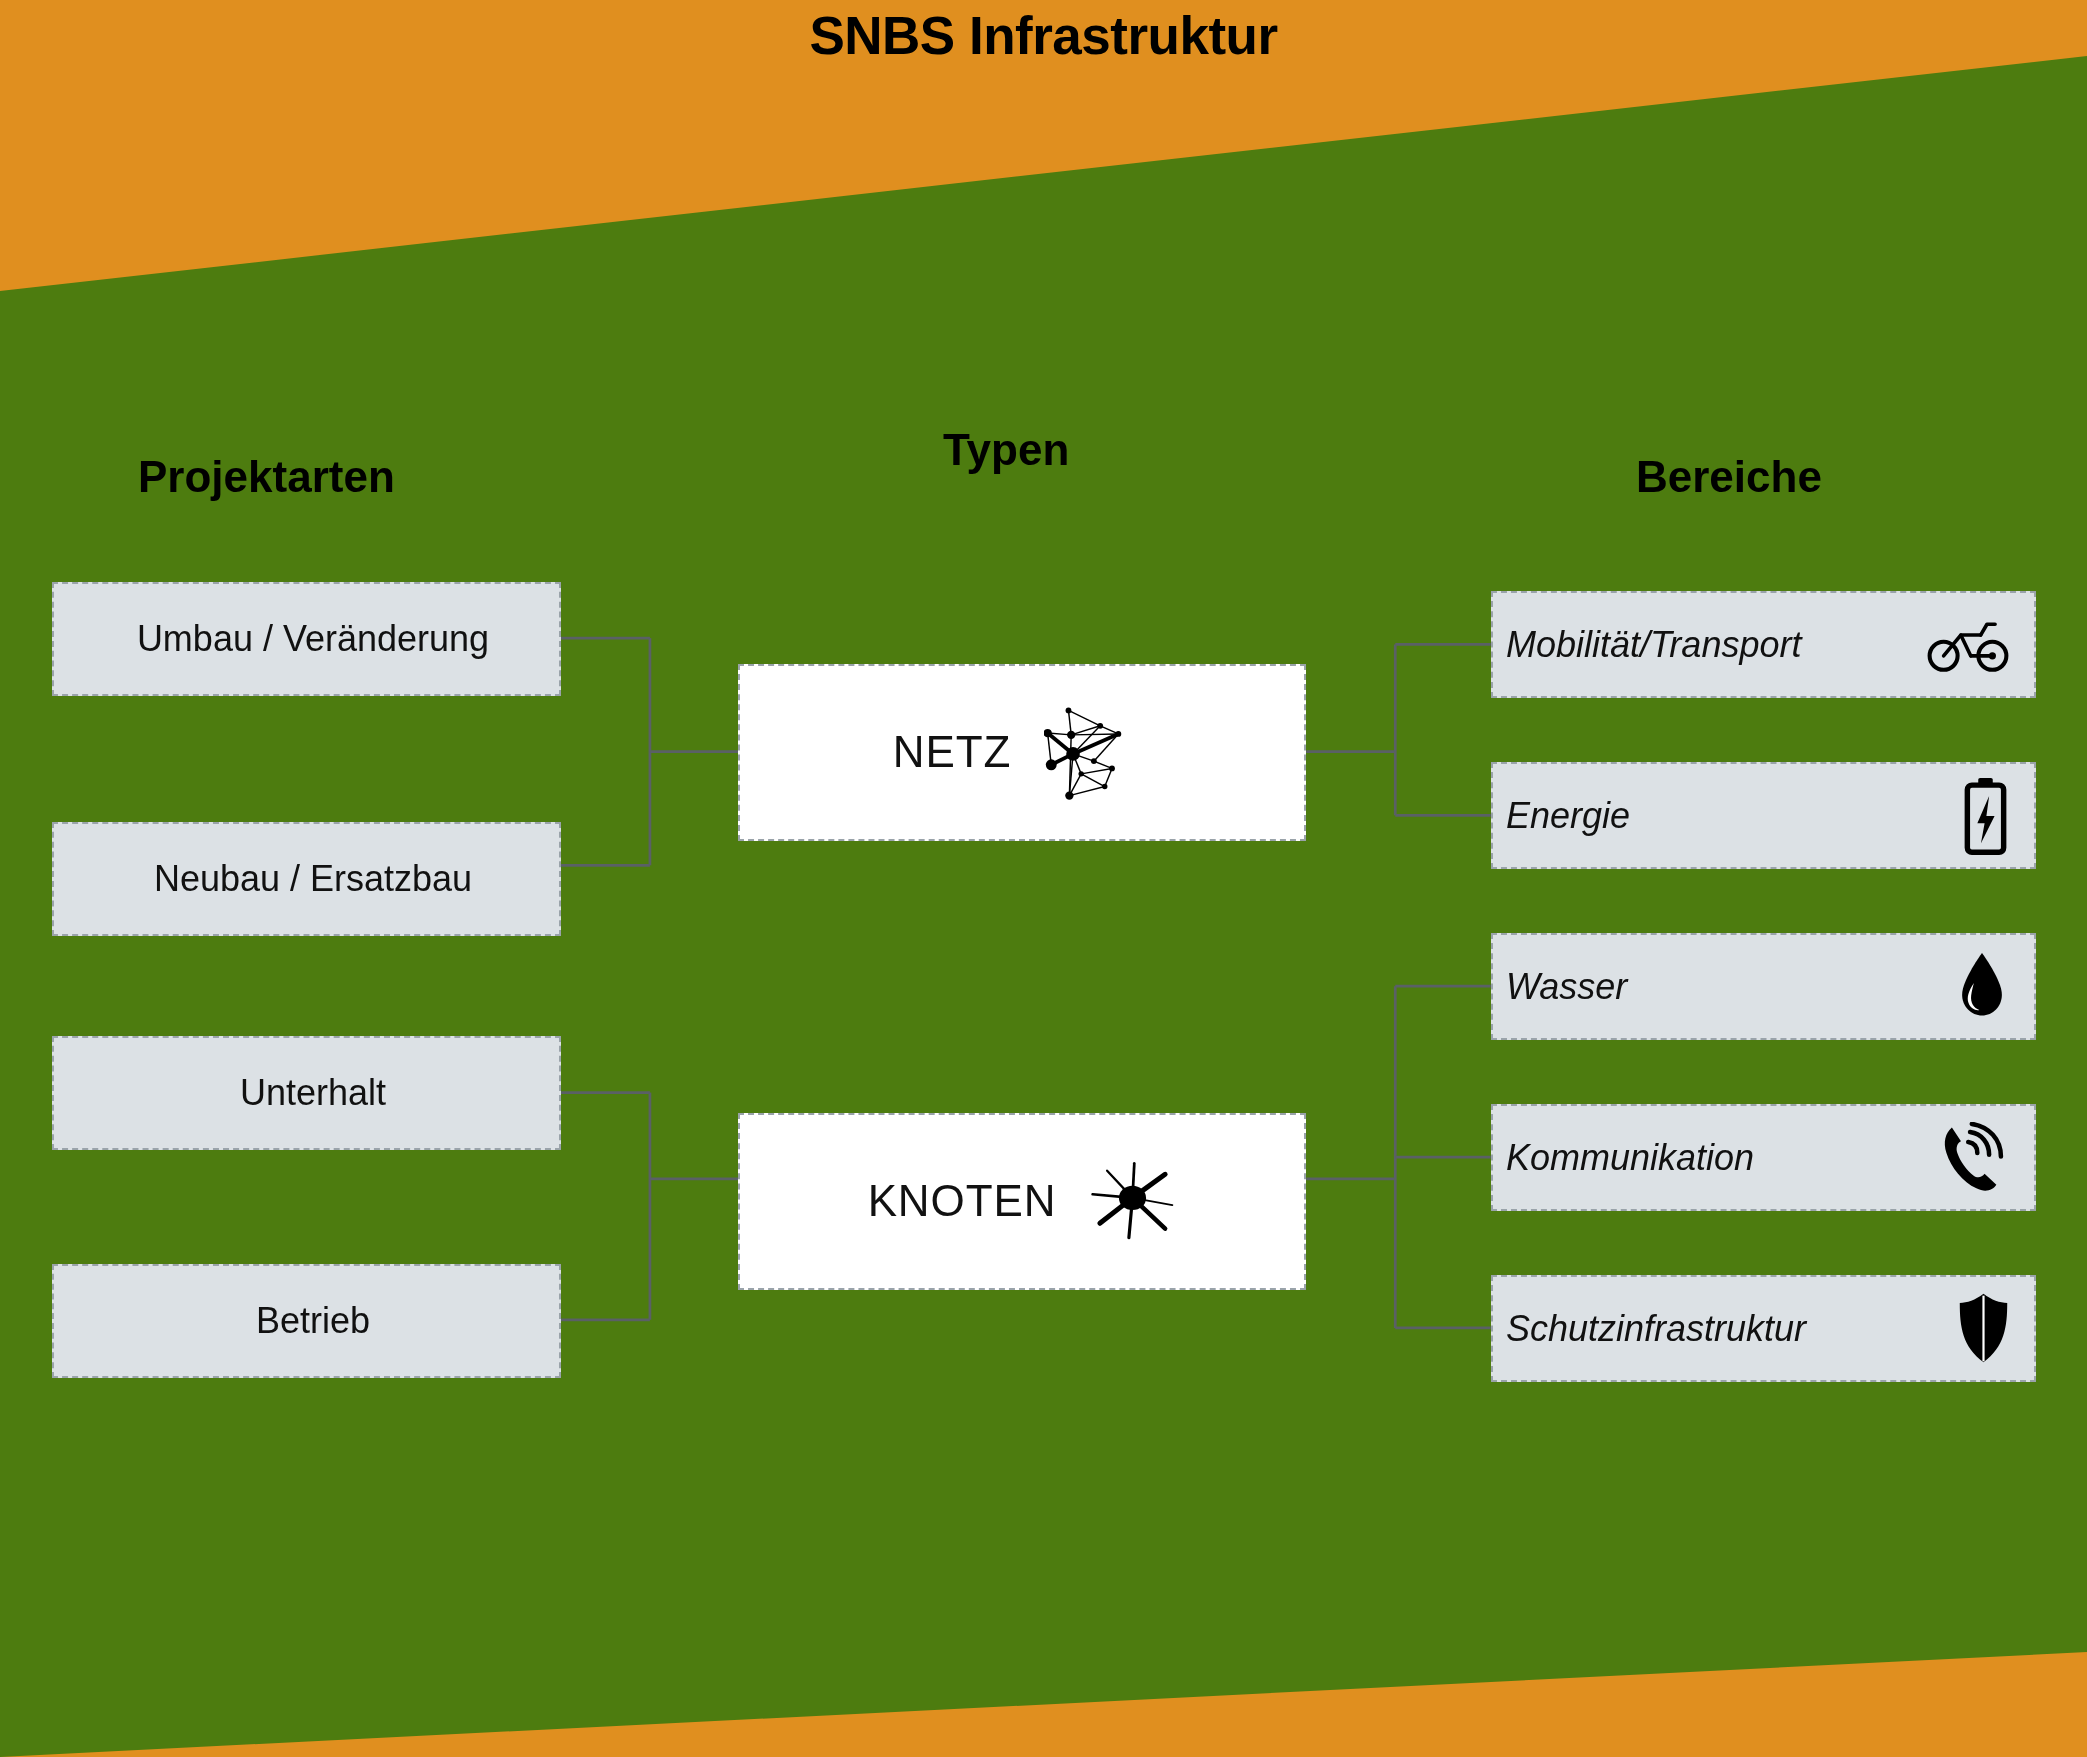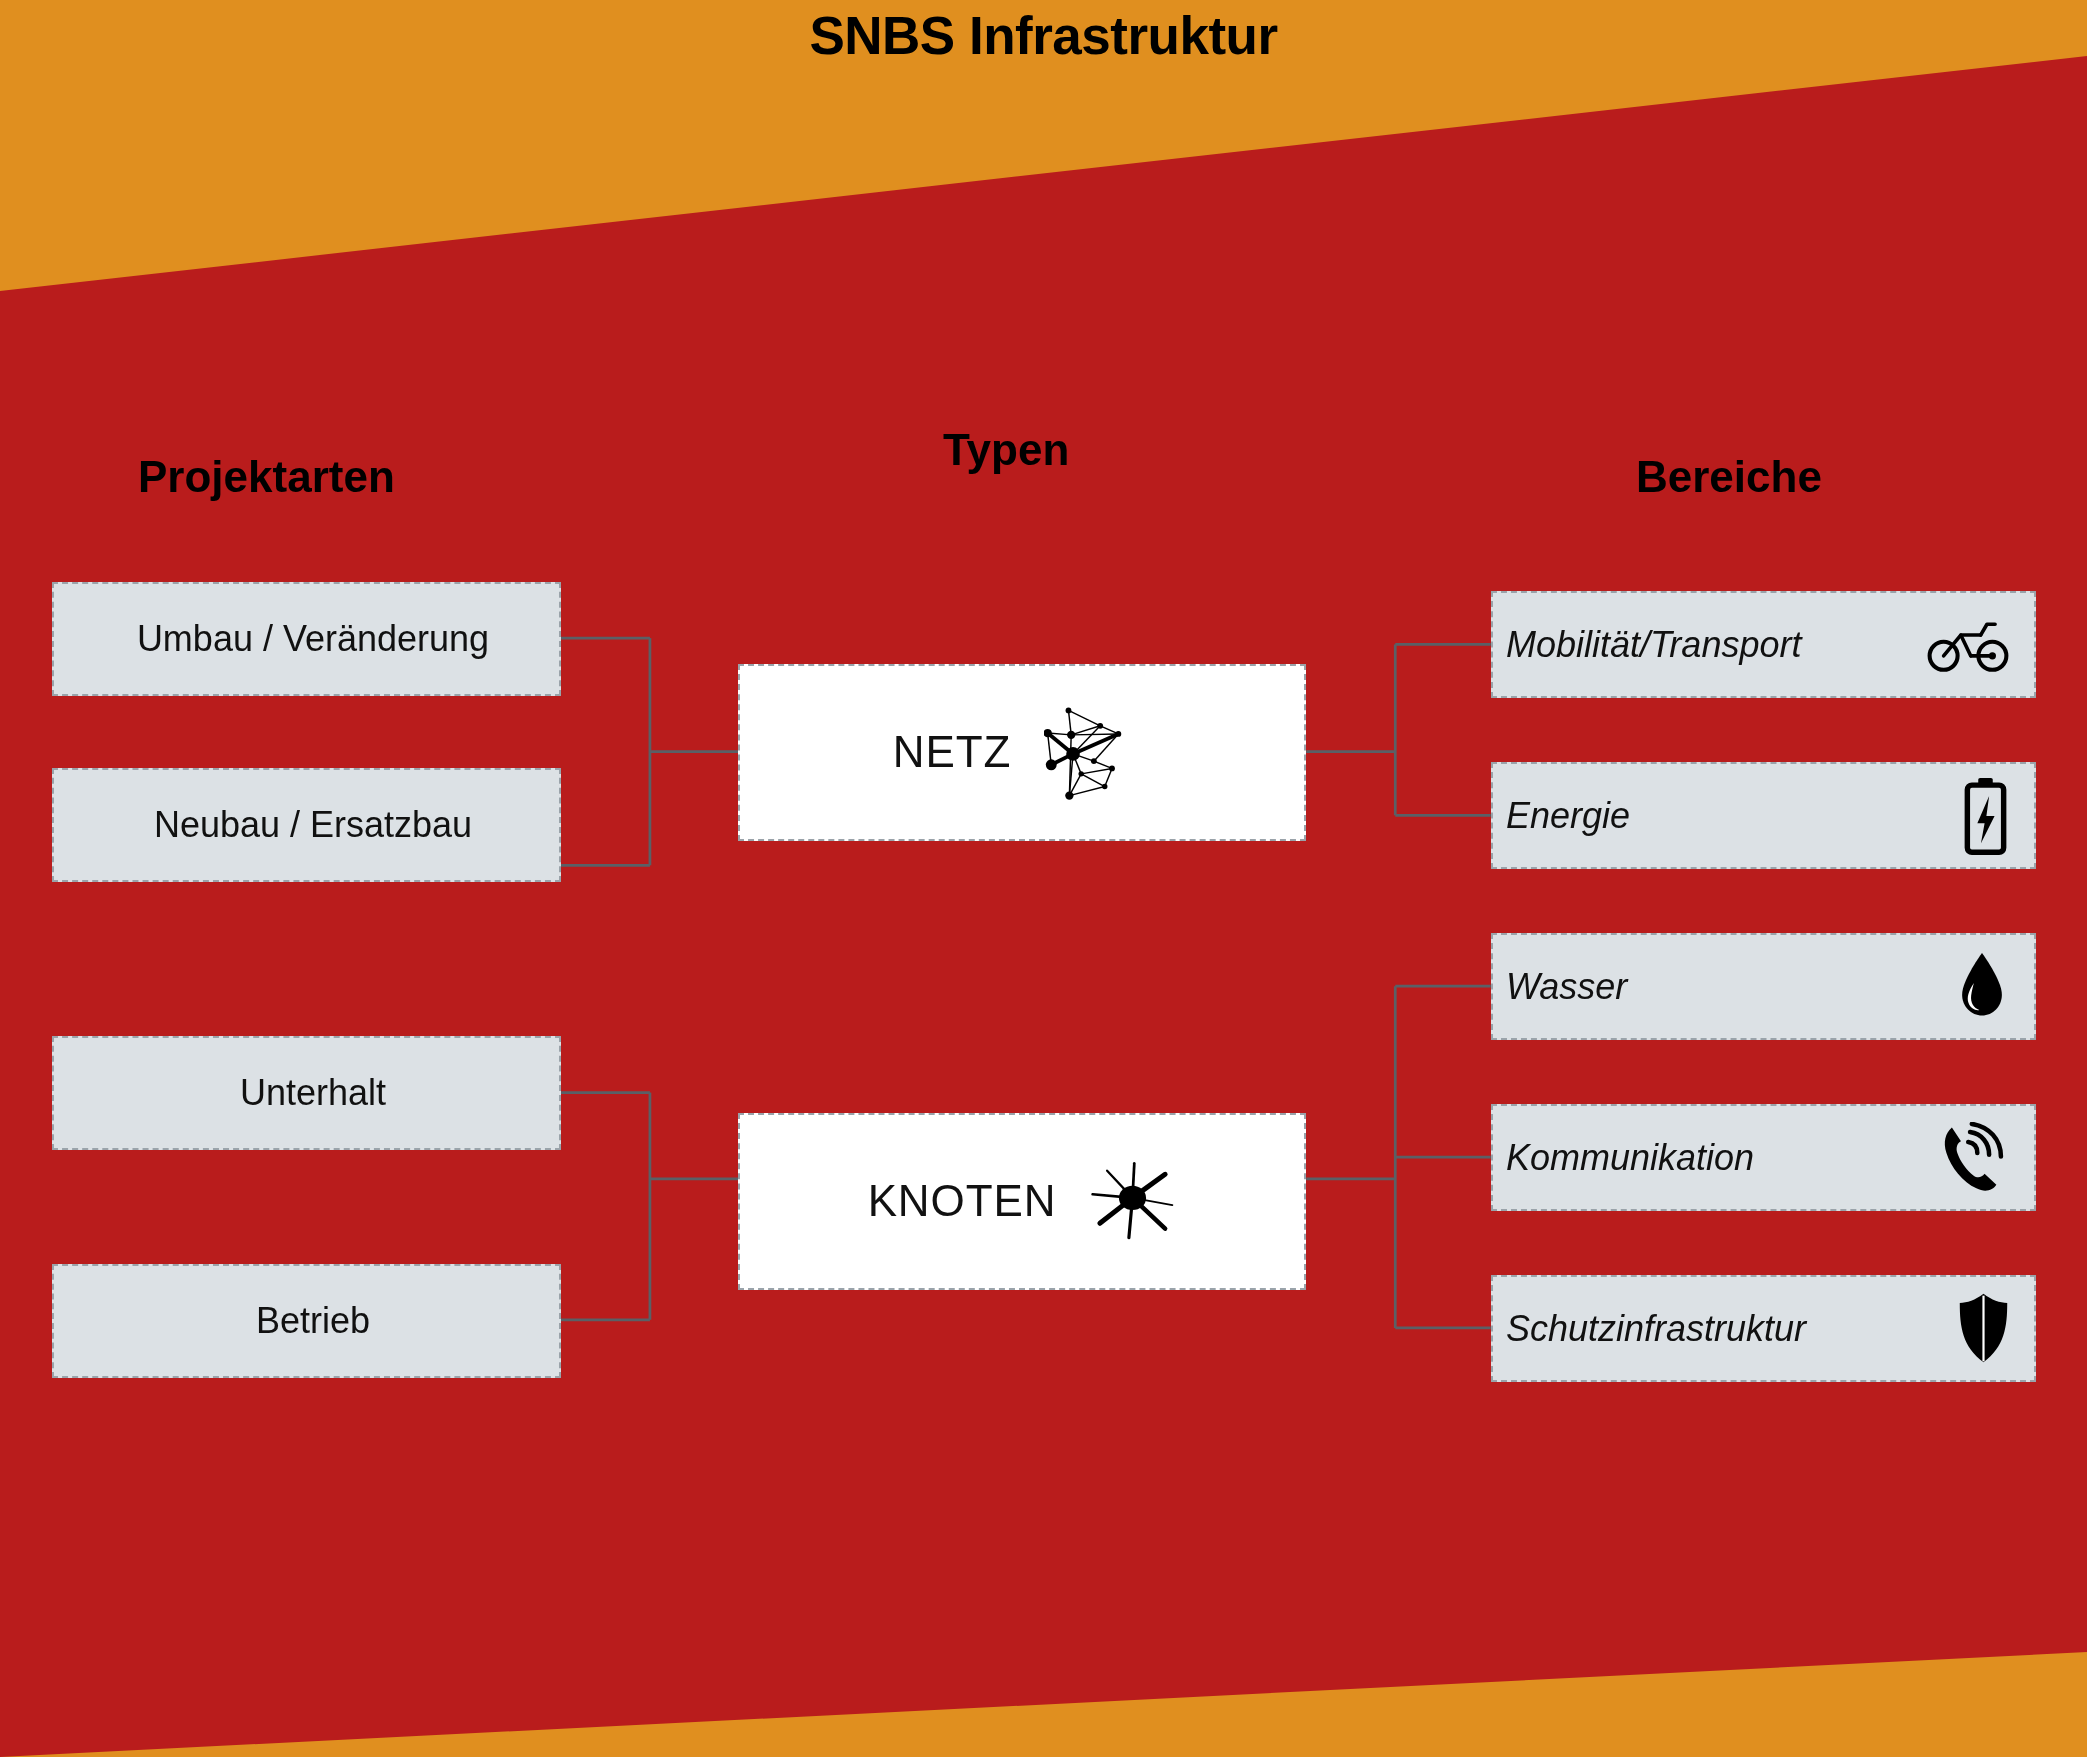--- a/index.html
+++ b/index.html
@@ -6,21 +6,21 @@
   html, body {
     margin: 0;
     padding: 0;
     background: #F29400;
   }
   #stage {
     position: relative;
     width: 2087px;
     height: 1757px;
     overflow: hidden;
-    background: #b91c1c;
+    background: #4d7c0f;
     font-family: "Liberation Sans", "DejaVu Sans", sans-serif;
   }
   
   .band {
     position: absolute;
     left: 0;
     width: 2087px;
     pointer-events: none;
   }
   #band-top {
@@ -99,21 +99,21 @@
   }
 
   
   .left-node {
     left: 52px;
     width: 509px;
     height: 114px;
     justify-content: center;
   }
   #node-umbau    { top: 582px; }
-  #node-neubau   { top: 768px; }
+  #node-neubau   { top: 822px; }
   #node-unterhalt{ top: 1036px; }
   #node-betrieb  { top: 1264px; }
 
   
   .mid-node {
     left: 738px;
     width: 568px;
     height: 177px;
     justify-content: center;
     gap: 33px;

